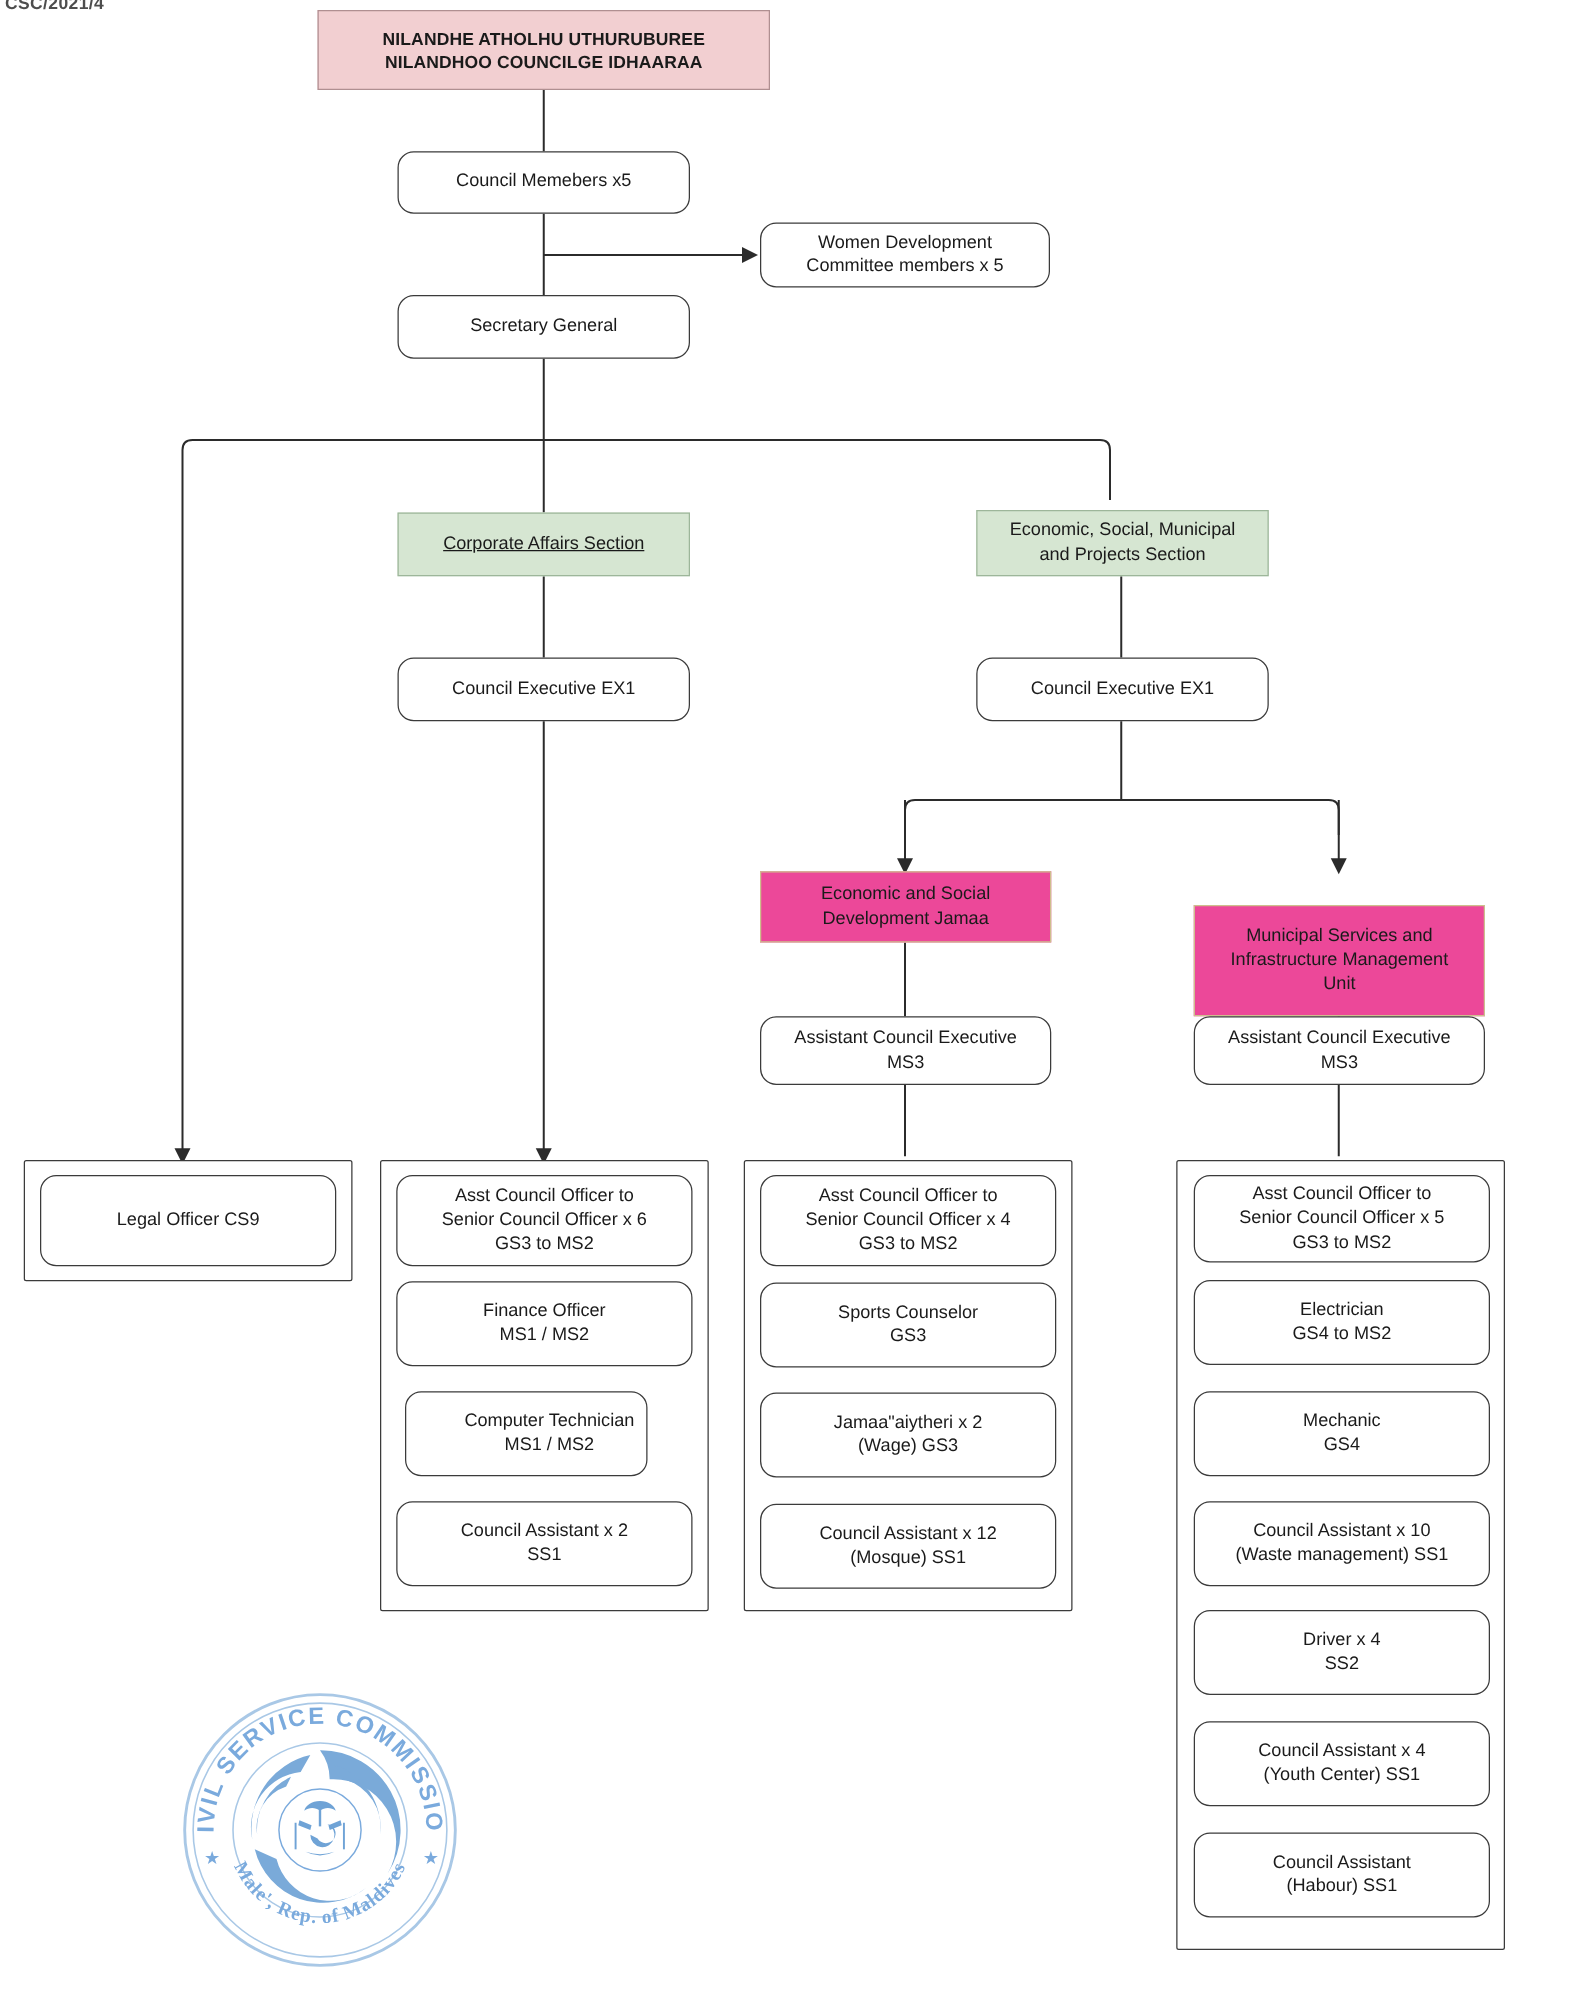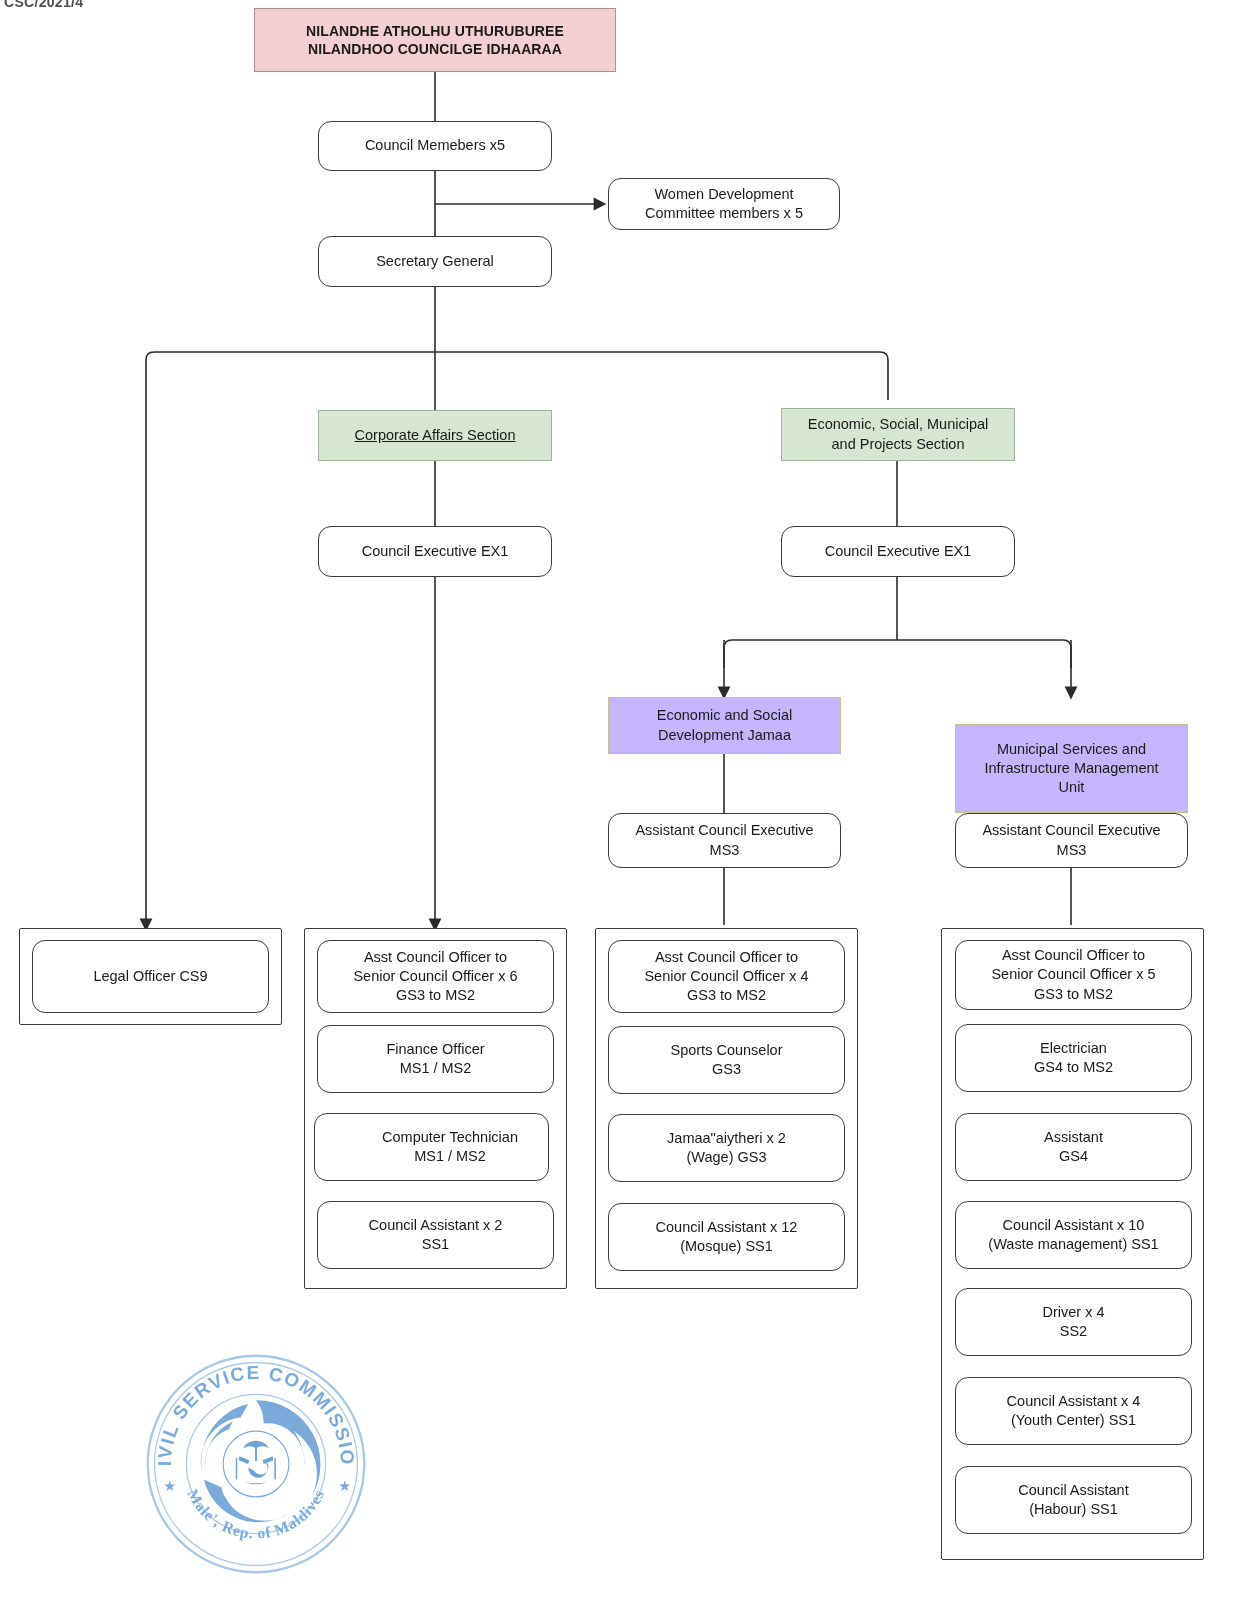--- a/index.html
+++ b/index.html
@@ -49,21 +49,21 @@
     font-weight: bold;
     letter-spacing: .1px;
   }
   .section-node {
     background: #d6e6d2;
     border: 1.3px solid #9db69a;
     border-radius: 0;
     font-size: 14.5px;
   }
   .unit-node {
-    background: #c4b5fd;
+    background: #ec4899;
     border: 1.3px solid #cdbf8d;
     border-radius: 0;
     font-size: 14.5px;
   }
 
   
   .group-box {
     position: absolute;
     border: 1.4px solid #3b3b3b;
     border-radius: 2px;
@@ -225,21 +225,21 @@
       <span>Senior Council Officer x 6</span><br>
       <span>GS3 to MS2</span>
     </span>
   </div>
   <div class="node" style="left:317px; top:1025px; width:237px; height:68px;">
     <span class="txt">
       <span>Finance  Officer</span><br>
       <span>MS1 / MS2</span>
     </span>
   </div>
-  <div class="node" style="left:314px; top:1113px; width:235px; height:68px;padding-left:45px;">
+  <div class="node" style="left:324px; top:1113px; width:194px; height:68px;padding-left:45px;">
     <span class="txt">
       <span>Computer Technician</span><br>
       <span>MS1 / MS2</span>
     </span>
   </div>
   <div class="node" style="left:317px; top:1201px; width:237px; height:68px;">
     <span class="txt">
       <span>Council Assistant x 2</span><br>
       <span>SS1</span>
     </span>
@@ -279,21 +279,21 @@
     </span>
   </div>
   <div class="node" style="left:955px; top:1024px; width:237px; height:68px;">
     <span class="txt">
       <span>Electrician</span><br>
       <span>GS4 to MS2</span>
     </span>
   </div>
   <div class="node" style="left:955px; top:1113px; width:237px; height:68px;">
     <span class="txt">
-      <span>Assistant</span><br>
+      <span>Mechanic</span><br>
       <span>GS4</span>
     </span>
   </div>
   <div class="node" style="left:955px; top:1201px; width:237px; height:68px;">
     <span class="txt">
       <span>Council Assistant x 10</span><br>
       <span>(Waste management) SS1</span>
     </span>
   </div>
   <div class="node" style="left:955px; top:1288px; width:237px; height:68px;">

